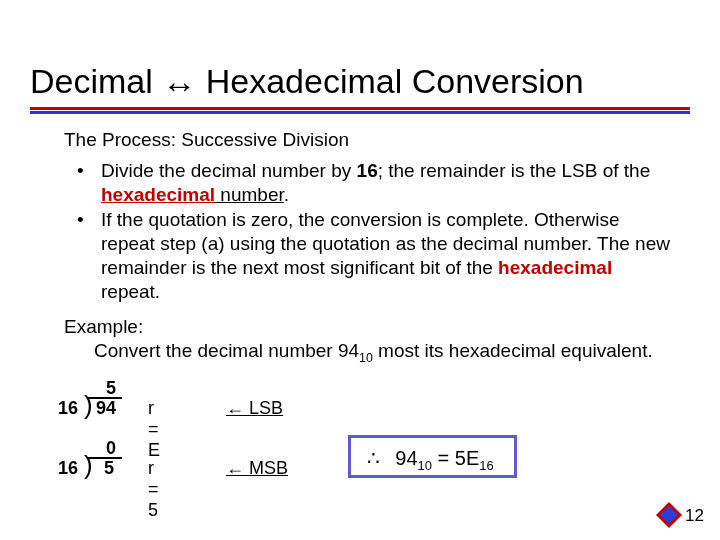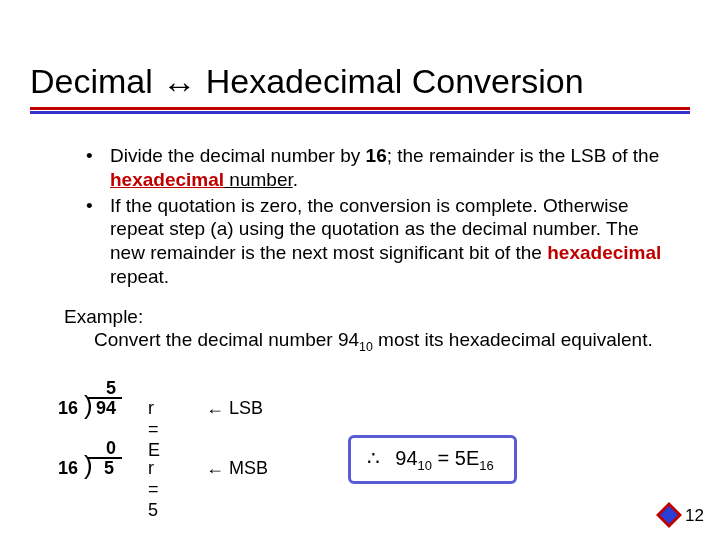--- a/index.html
+++ b/index.html
@@ -34,21 +34,21 @@
     padding: 14px 40px 0 64px;
     font-size: 19px;
     line-height: 1.25;
     color: #000;
   }
   .subhead {
     margin-bottom: 2px;
   }
   ul.bullets {
     list-style: none;
-    margin: 16px;
+    margin: 7px;
     padding: 0;
   }
   ul.bullets li {
     position: relative;
     padding-left: 30px;
     margin-bottom: 2px;
   }
   ul.bullets li::before {
     content: "•";
     position: absolute;
@@ -108,32 +108,33 @@
     top: 18px;
     font-weight: bold;
   }
   .ld-rem {
     position: absolute;
     left: 90px;
     top: 18px;
   }
   .ld-lsb {
     position: absolute;
-    left: 148px;
+    left: 168px;
     top: 18px;
     white-space: nowrap;
+    text-decoration: underline;
   }
 
   .result-box {
     position: absolute;
     left: 348px;
     top: 435px;
     border: 3px solid #5b5bd6;
-    border-radius: 6px;
-    padding: 8px 20px 8px 16px;
+    border-radius: 0;
+    padding: 8px 20px 2px 16px;
     font-size: 20px;
     background: #fff;
     text-align: right;
   }
   .therefore {
     font-size: 20px;
     margin-right: 10px;
   }
 
   .page-num {
@@ -153,20 +154,21 @@
 </head>
 <body>
 
 <div class="title">Decimal ↔ Hexadecimal Conversion</div>
 <div class="rule-wrap">
   <div class="rule-red"></div>
   <div class="rule-blue"></div>
 </div>
 
 <div class="content">
+  <div class="subhead">The Process: Successive Division</div>
 
   <ul class="bullets">
     <li>
       <span>Divide the decimal number by </span><span class="bold">16</span><span>; the remainder is the LSB of the </span><span class="bold red u">hexadecimal</span><span class="u"> number</span><span>.</span>
     </li>
     <li>
       <span>If the quotation is zero, the conversion is complete. Otherwise repeat step (a) using the quotation as the decimal number. The new remainder is the next most significant bit of the </span><span class="bold red">hexadecimal</span><span> repeat.</span>
     </li>
   </ul>
 

